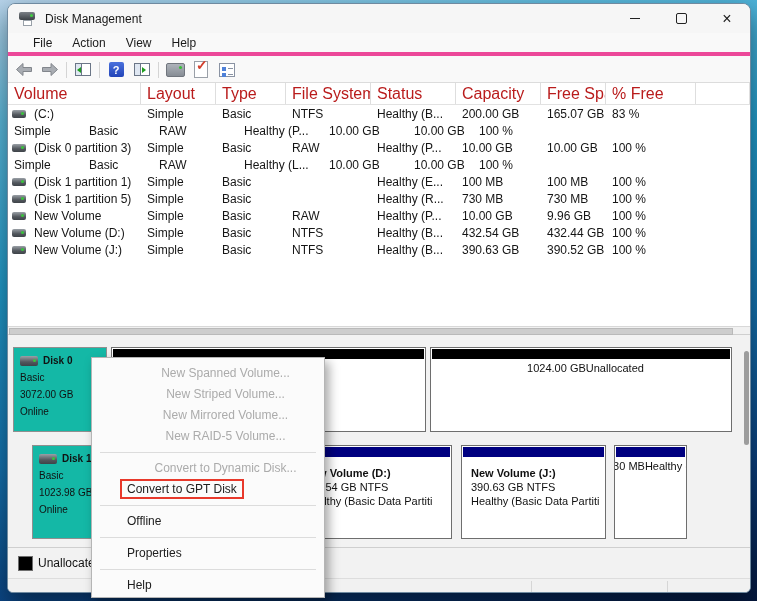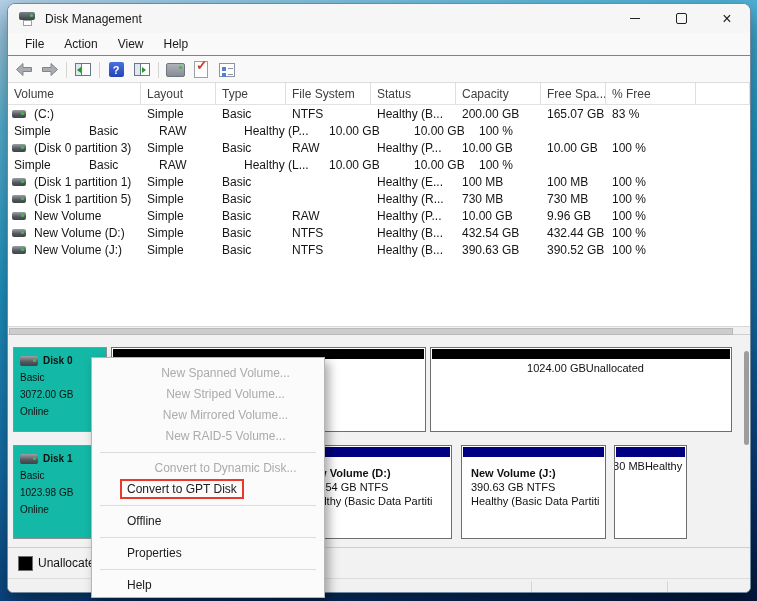--- a/index.html
+++ b/index.html
@@ -20,22 +20,22 @@
     background:#3ecf41;border-radius:50%;}
   .titleico .plug{position:absolute;left:4px;bottom:0;width:7px;height:4px;border:1px solid #98a0a8;background:#fff;}
   .title-text{margin-left:9px;font-size:12px;color:#191919;}
   .win-controls{margin-left:auto;display:flex;height:100%;}
   .wbtn{width:46px;height:100%;display:flex;align-items:center;justify-content:center;color:#1b1b1b;cursor:default;}
   .minbar{width:10px;height:0;border-top:1px solid #222;display:block;}
   .maxbox{width:9px;height:9px;border:1px solid #222;border-radius:2px;display:block;}
   .close-glyph{font-size:16px;line-height:1;}
   
   .menubar{position:absolute;left:0;top:29px;width:100%;height:23px;background:#f9f9f9;
-    display:flex;align-items:stretch;padding-left:7px;box-sizing:border-box;
-    border-bottom:1px solid #ec4899;font-size:12px;color:#1a1a1a;}
+    display:flex;align-items:stretch;padding-left:15px;box-sizing:border-box;
+    border-bottom:4px solid #ec4899;font-size:12px;color:#1a1a1a;}
   .mitem{padding:0 10px;display:flex;align-items:center;}
   
   .toolbar{position:absolute;left:0;top:53px;width:100%;height:26px;background:#f9f9f9;
     display:flex;align-items:center;gap:6px;padding-left:6px;box-sizing:border-box;
     border-bottom:1px solid #dcdcdc;}
   .tbtn{width:20px;height:20px;display:flex;align-items:center;justify-content:center;flex:none;}
   .tsep{width:1px;height:16px;background:#d4d4d4;flex:none;}
   .treeico{width:16px;height:13px;border:1px solid #6b7687;background:#fff;position:relative;box-sizing:border-box;}
   .treeico .pane{position:absolute;left:0;top:0;bottom:0;width:5px;border-right:1px solid #6b7687;background:#dfe7f2;}
   .garrow{position:absolute;width:0;height:0;}
@@ -46,21 +46,21 @@
   .dispico{width:17px;height:12px;border:1px solid #70757d;border-radius:2px;position:relative;
     background:linear-gradient(#aeb3ba,#878d95);}
   .dispico::after{content:"";position:absolute;right:2px;top:2px;width:3px;height:3px;background:#35c035;border-radius:50%;}
   .docico{width:12px;height:15px;border:1px solid #9aa0a8;background:#fff;position:relative;}
   .docico .chk{position:absolute;left:1px;top:-4px;font-size:14px;font-weight:bold;color:#d2402e;line-height:1;}
   .listico{width:16px;height:14px;border:1px solid #8a93a3;background:#fff;position:relative;box-sizing:border-box;}
   .listico::before{content:"";position:absolute;left:2px;top:3px;width:4px;height:4px;background:#4f81d8;box-shadow:0 6px 0 #4f81d8;}
   .listico::after{content:"";position:absolute;left:8px;top:4px;width:5px;height:1px;background:#8a93a3;box-shadow:0 6px 0 #8a93a3;}
   
   .volpane{position:absolute;left:0;top:79px;width:100%;height:243px;background:#fff;}
-  .vhead{display:flex;height:21px;border-bottom:1px solid #e2e2e2;font-size:12px;color:#404040;}
+  .vhead{display:flex;height:21px;border-bottom:1px solid #e2e2e2;font-size:16px;color:#b91c1c;}
   .vhead .cell{border-right:1px solid #dedede;display:flex;align-items:center;}
   .cell{box-sizing:border-box;padding-left:6px;white-space:nowrap;overflow:hidden;}
   .c-vol{width:133px;}
   .c-layout{width:75px;}
   .c-type{width:70px;}
   .c-fs{width:85px;}
   .c-status{width:85px;}
   .c-cap{width:85px;}
   .c-free{width:65px;}
   .c-pct{width:90px;}
@@ -74,21 +74,21 @@
   .dico.big::after{top:3px;}
   
   .hscroll{position:absolute;left:0;top:322px;width:100%;height:9px;background:#f1f1f1;
     border-top:1px solid #d8d8d8;border-bottom:1px solid #cfcfcf;box-sizing:border-box;}
   .hscroll .thumb{position:absolute;left:1px;top:1px;height:5px;width:722px;background:#cdcdcd;border:1px solid #b9b9b9;}
   
   .diskpane{position:absolute;left:0;top:331px;width:100%;height:212px;background:#f2f2f2;}
   .disklabel{position:absolute;left:5px;width:94px;background:#14b8a6;border:1px solid #8f8f8f;
     box-sizing:border-box;font-size:10px;line-height:17px;color:#111;padding:4px 0 0 6px;overflow:hidden;}
   #lbl-d0{top:12px;height:85px;}
-  #lbl-d1{top:110px;height:94px;}
+  #lbl-d1{top:110px;height:94px;margin-left:19px;}
   .dl-name{display:flex;align-items:center;gap:5px;font-weight:bold;}
   .block{position:absolute;background:#fff;border:1px solid #6e6e6e;box-sizing:border-box;overflow:hidden;}
   #blk-d0-a{left:103px;top:12px;width:315px;height:85px;}
   #blk-d0-b{left:422px;top:12px;width:302px;height:85px;}
   #blk-d1-d{left:286px;top:110px;width:158px;height:94px;}
   #blk-d1-j{left:453px;top:110px;width:145px;height:94px;}
   #blk-d1-r{left:606px;top:110px;width:73px;height:94px;}
   .strip{height:10px;margin:1px 1px 2px 1px;}
   .block.unalloc .strip{background:#000000;}
   .block.primary .strip{background:#000080;}

